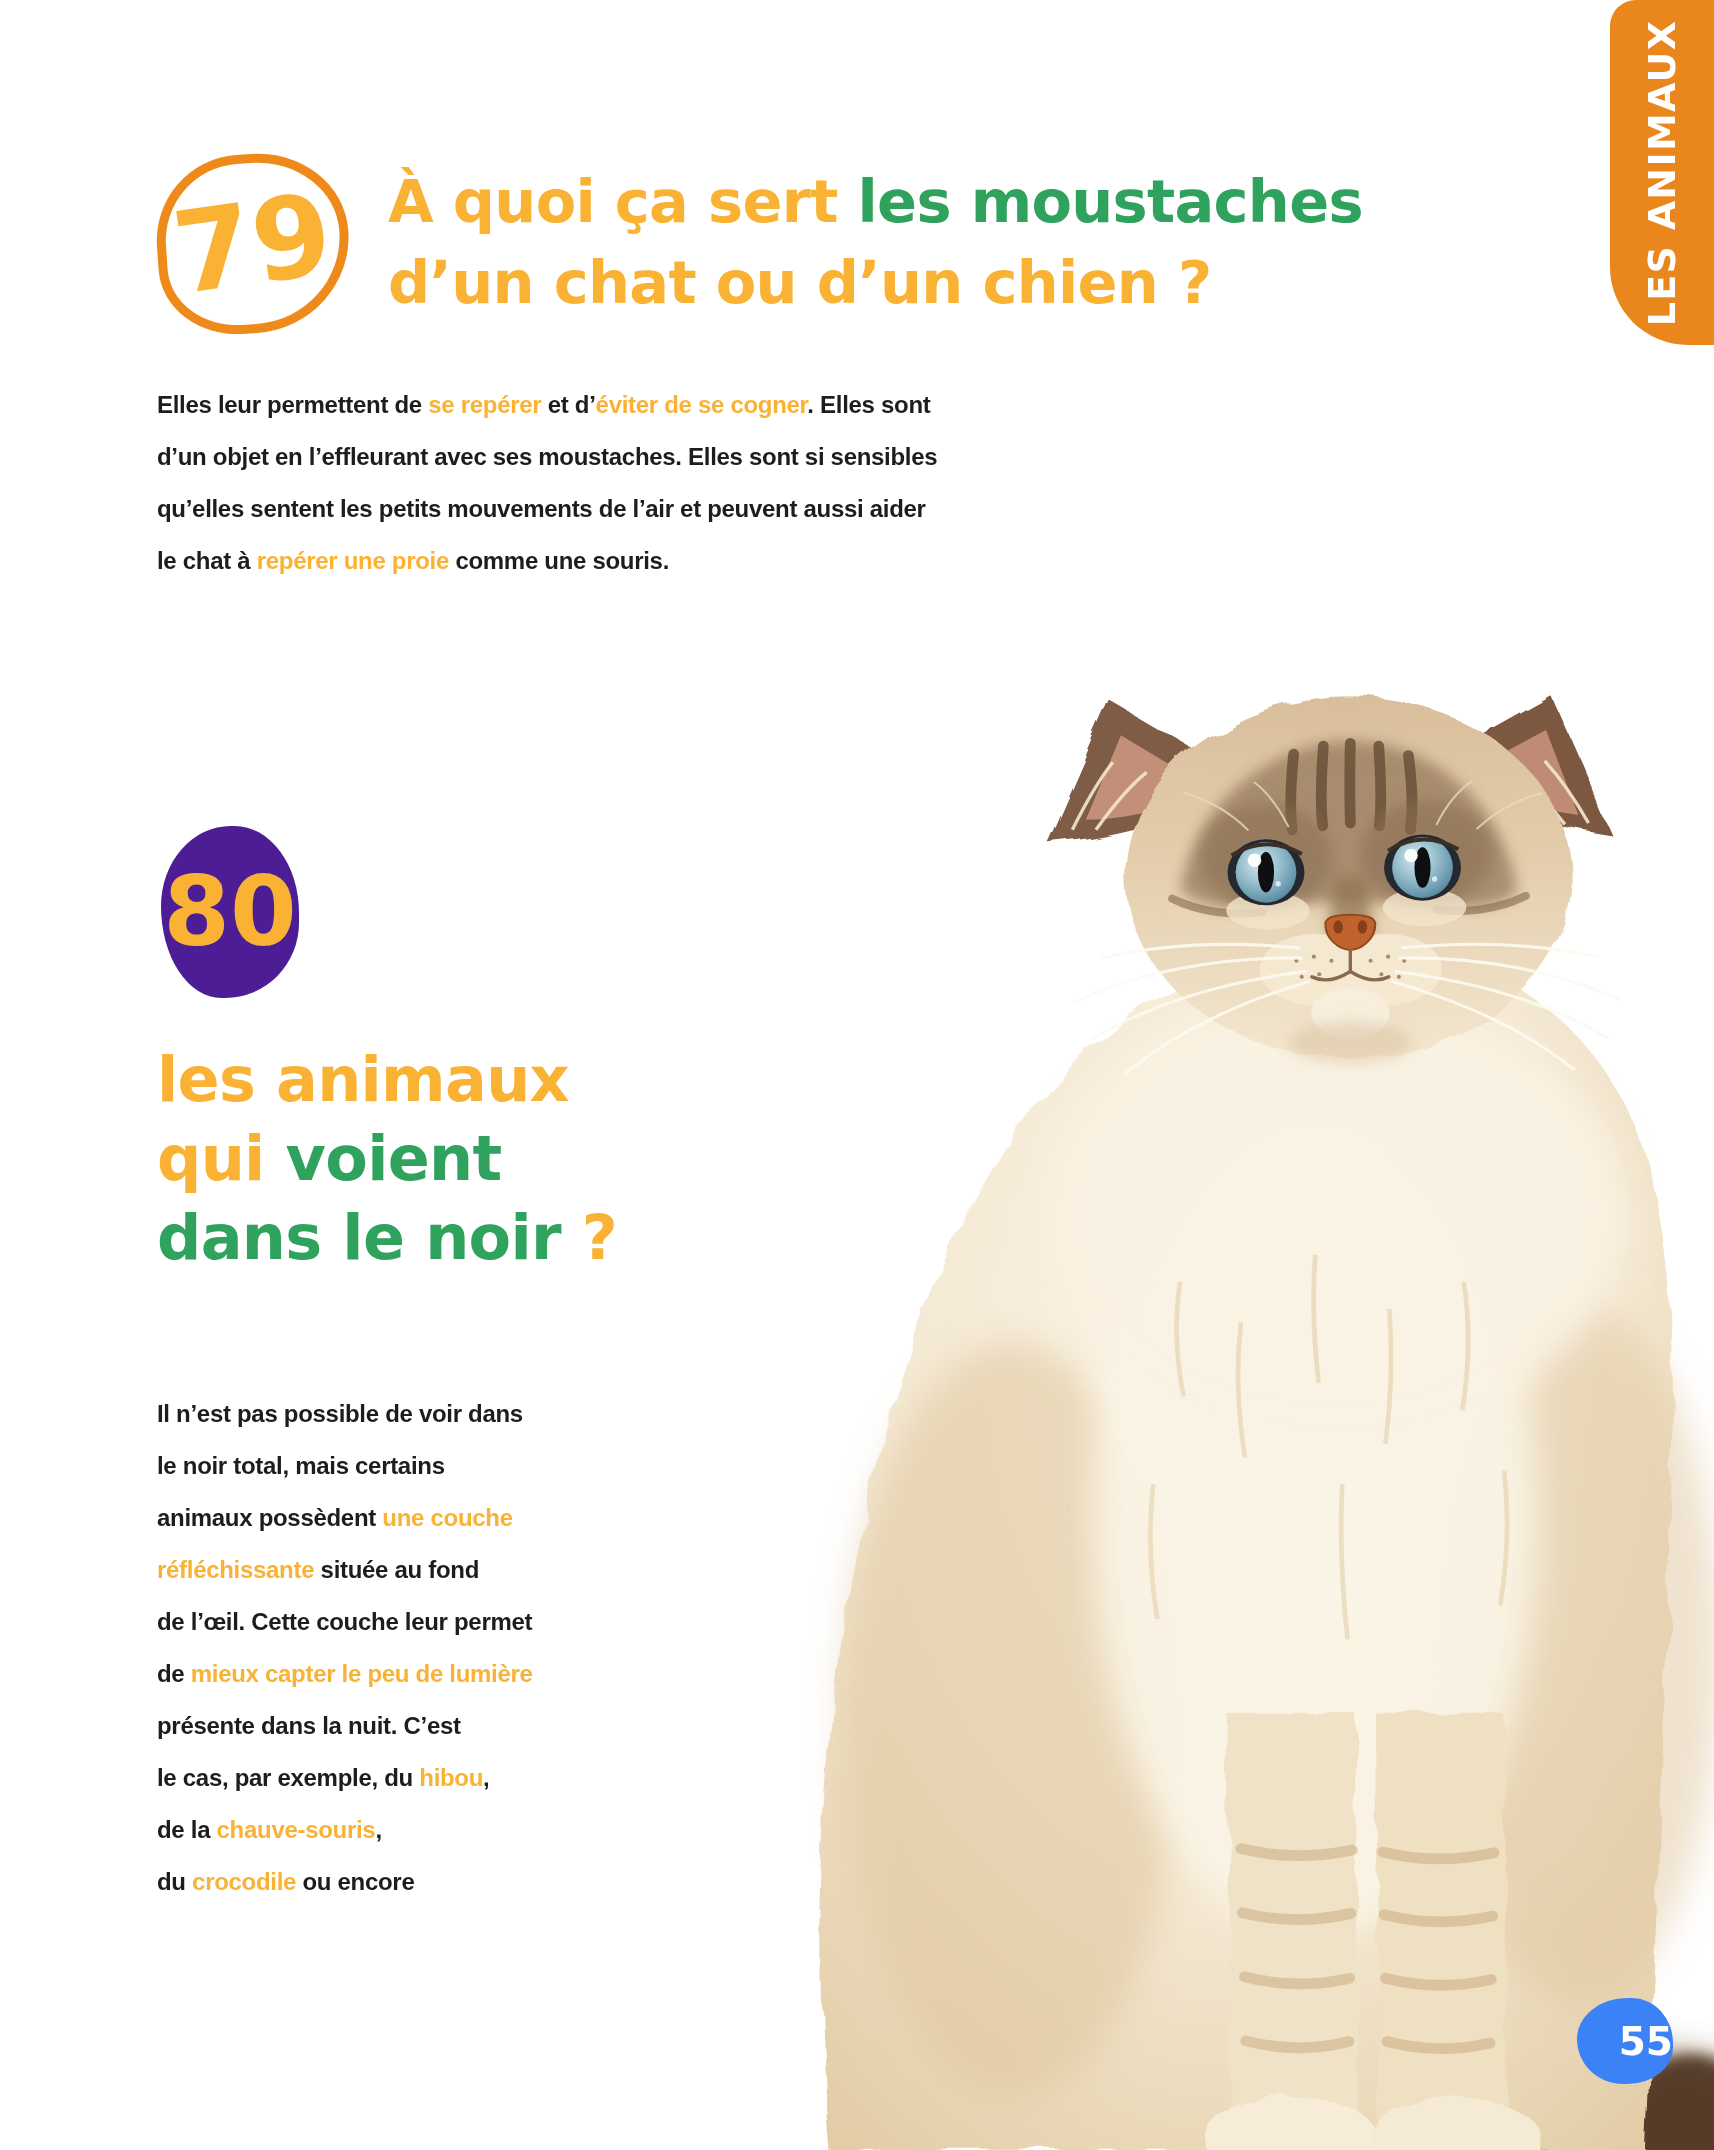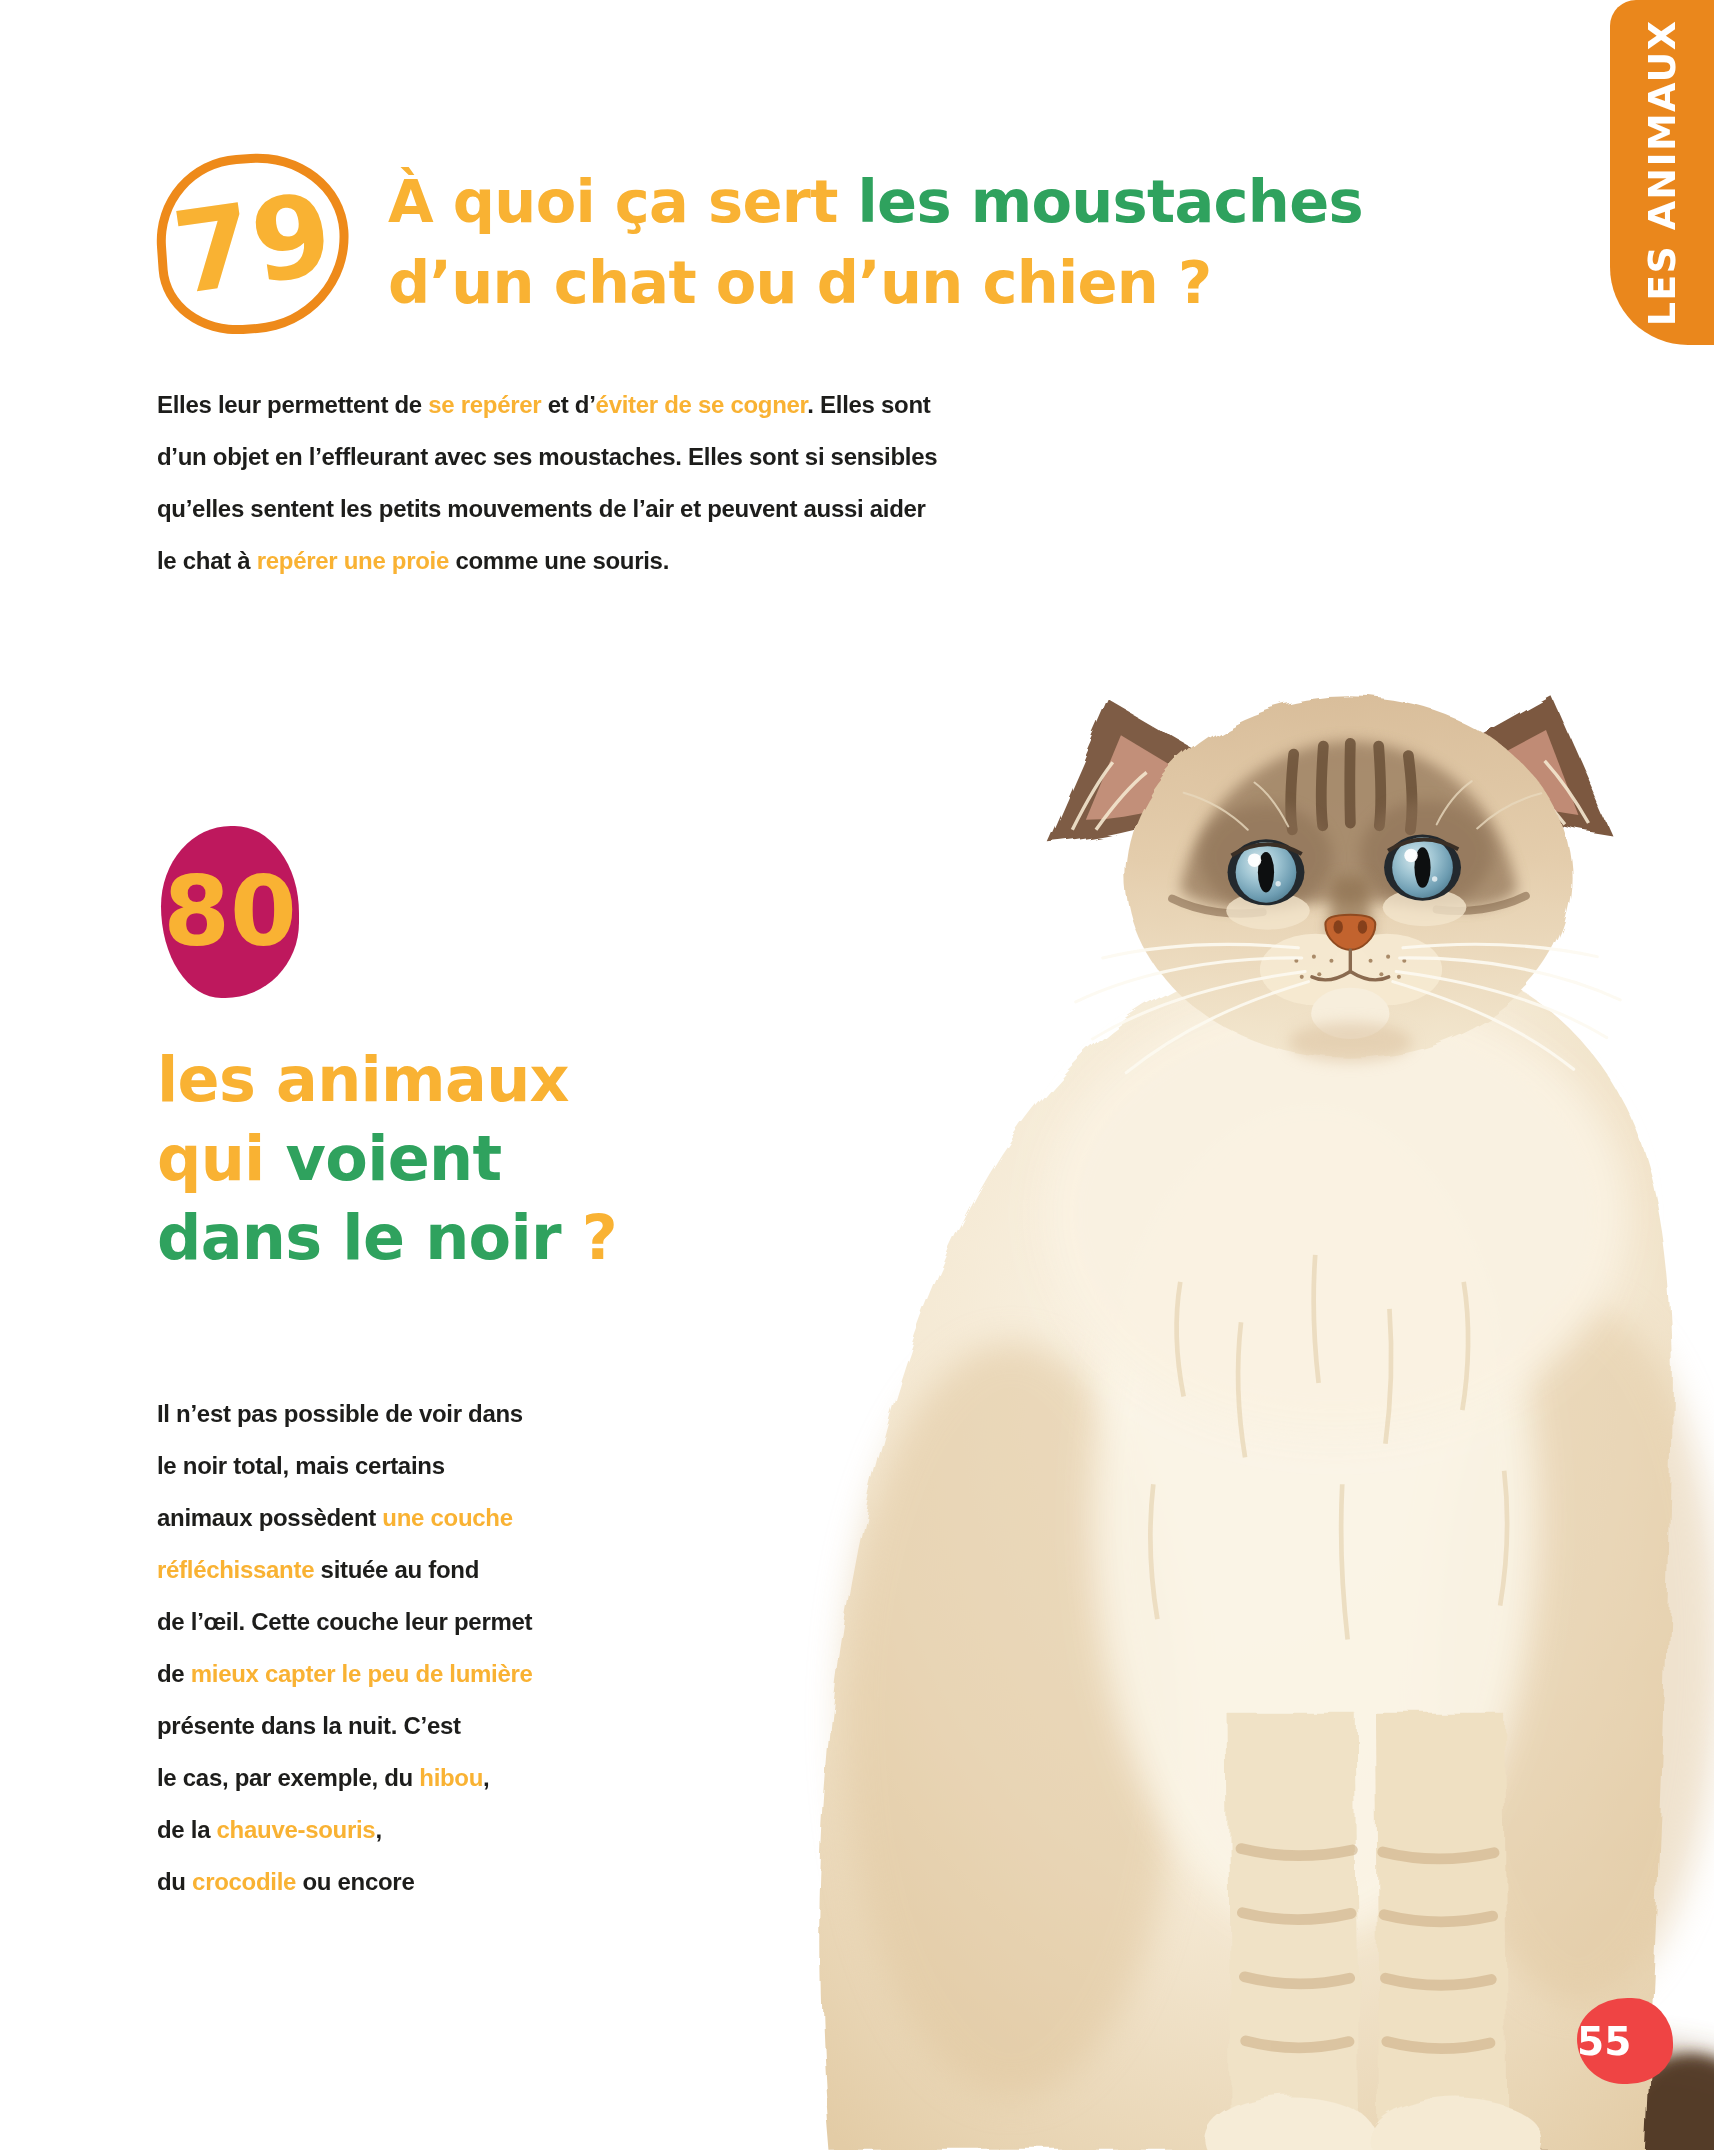--- a/index.html
+++ b/index.html
@@ -21,38 +21,38 @@
   .h1{position:absolute;left:388px;top:161px;z-index:2;}
   .h1 .rl{font-family:"DejaVu Sans",sans-serif;font-weight:800;font-size:59px;
        line-height:81px;white-space:nowrap;letter-spacing:-0.7px;}
   
   .para{position:absolute;z-index:2;}
   .para .rl{font-size:24px;line-height:52px;font-weight:bold;white-space:nowrap;
        letter-spacing:-0.3px;}
   .para1{left:157px;top:379px;}
   .para2{left:157px;top:1388px;}
   
-  .q80-blob{position:absolute;left:161px;top:826px;width:138px;height:172px;background:#be185d;
+  .q80-blob{position:absolute;left:161px;top:826px;width:138px;height:172px;background:#4c1d95;
        border-radius:52% 48% 55% 45% / 48% 52% 45% 55%;
        display:flex;align-items:center;justify-content:center;z-index:2;}
   .q80-blob span{color:#F9B233;font-size:96px;font-weight:800;
        font-family:"DejaVu Sans",sans-serif;}
   .h2{position:absolute;left:157px;top:1040px;z-index:2;}
   .h2 .rl{font-family:"DejaVu Sans",sans-serif;font-weight:800;font-size:62px;
        line-height:79px;white-space:nowrap;letter-spacing:-0.7px;}
   
   .seg-dark{color:#1D1D1B;}
   .seg-orange{color:#F9B233;}
   .seg-green{color:#2FA25E;}
   
   .cat{position:absolute;left:708px;top:607px;width:1006px;height:1544px;z-index:1;}
   
-  .page-badge{position:absolute;left:1577px;top:1998px;width:96px;height:86px;background:#ef4444;
+  .page-badge{position:absolute;left:1577px;top:1998px;width:96px;height:86px;background:#3b82f6;
        border-radius:55% 45% 50% 50% / 50% 55% 45% 55%;
-       display:flex;align-items:center;justify-content:flex-start;z-index:6;}
+       display:flex;align-items:center;justify-content:flex-end;z-index:6;}
   .page-badge span{color:#ffffff;font-size:39px;font-weight:800;
        font-family:"DejaVu Sans",sans-serif;}
 </style>
 </head>
 <body>
 
 <div class="page">
 
   <div class="tab">
     <span>LES ANIMAUX</span>

